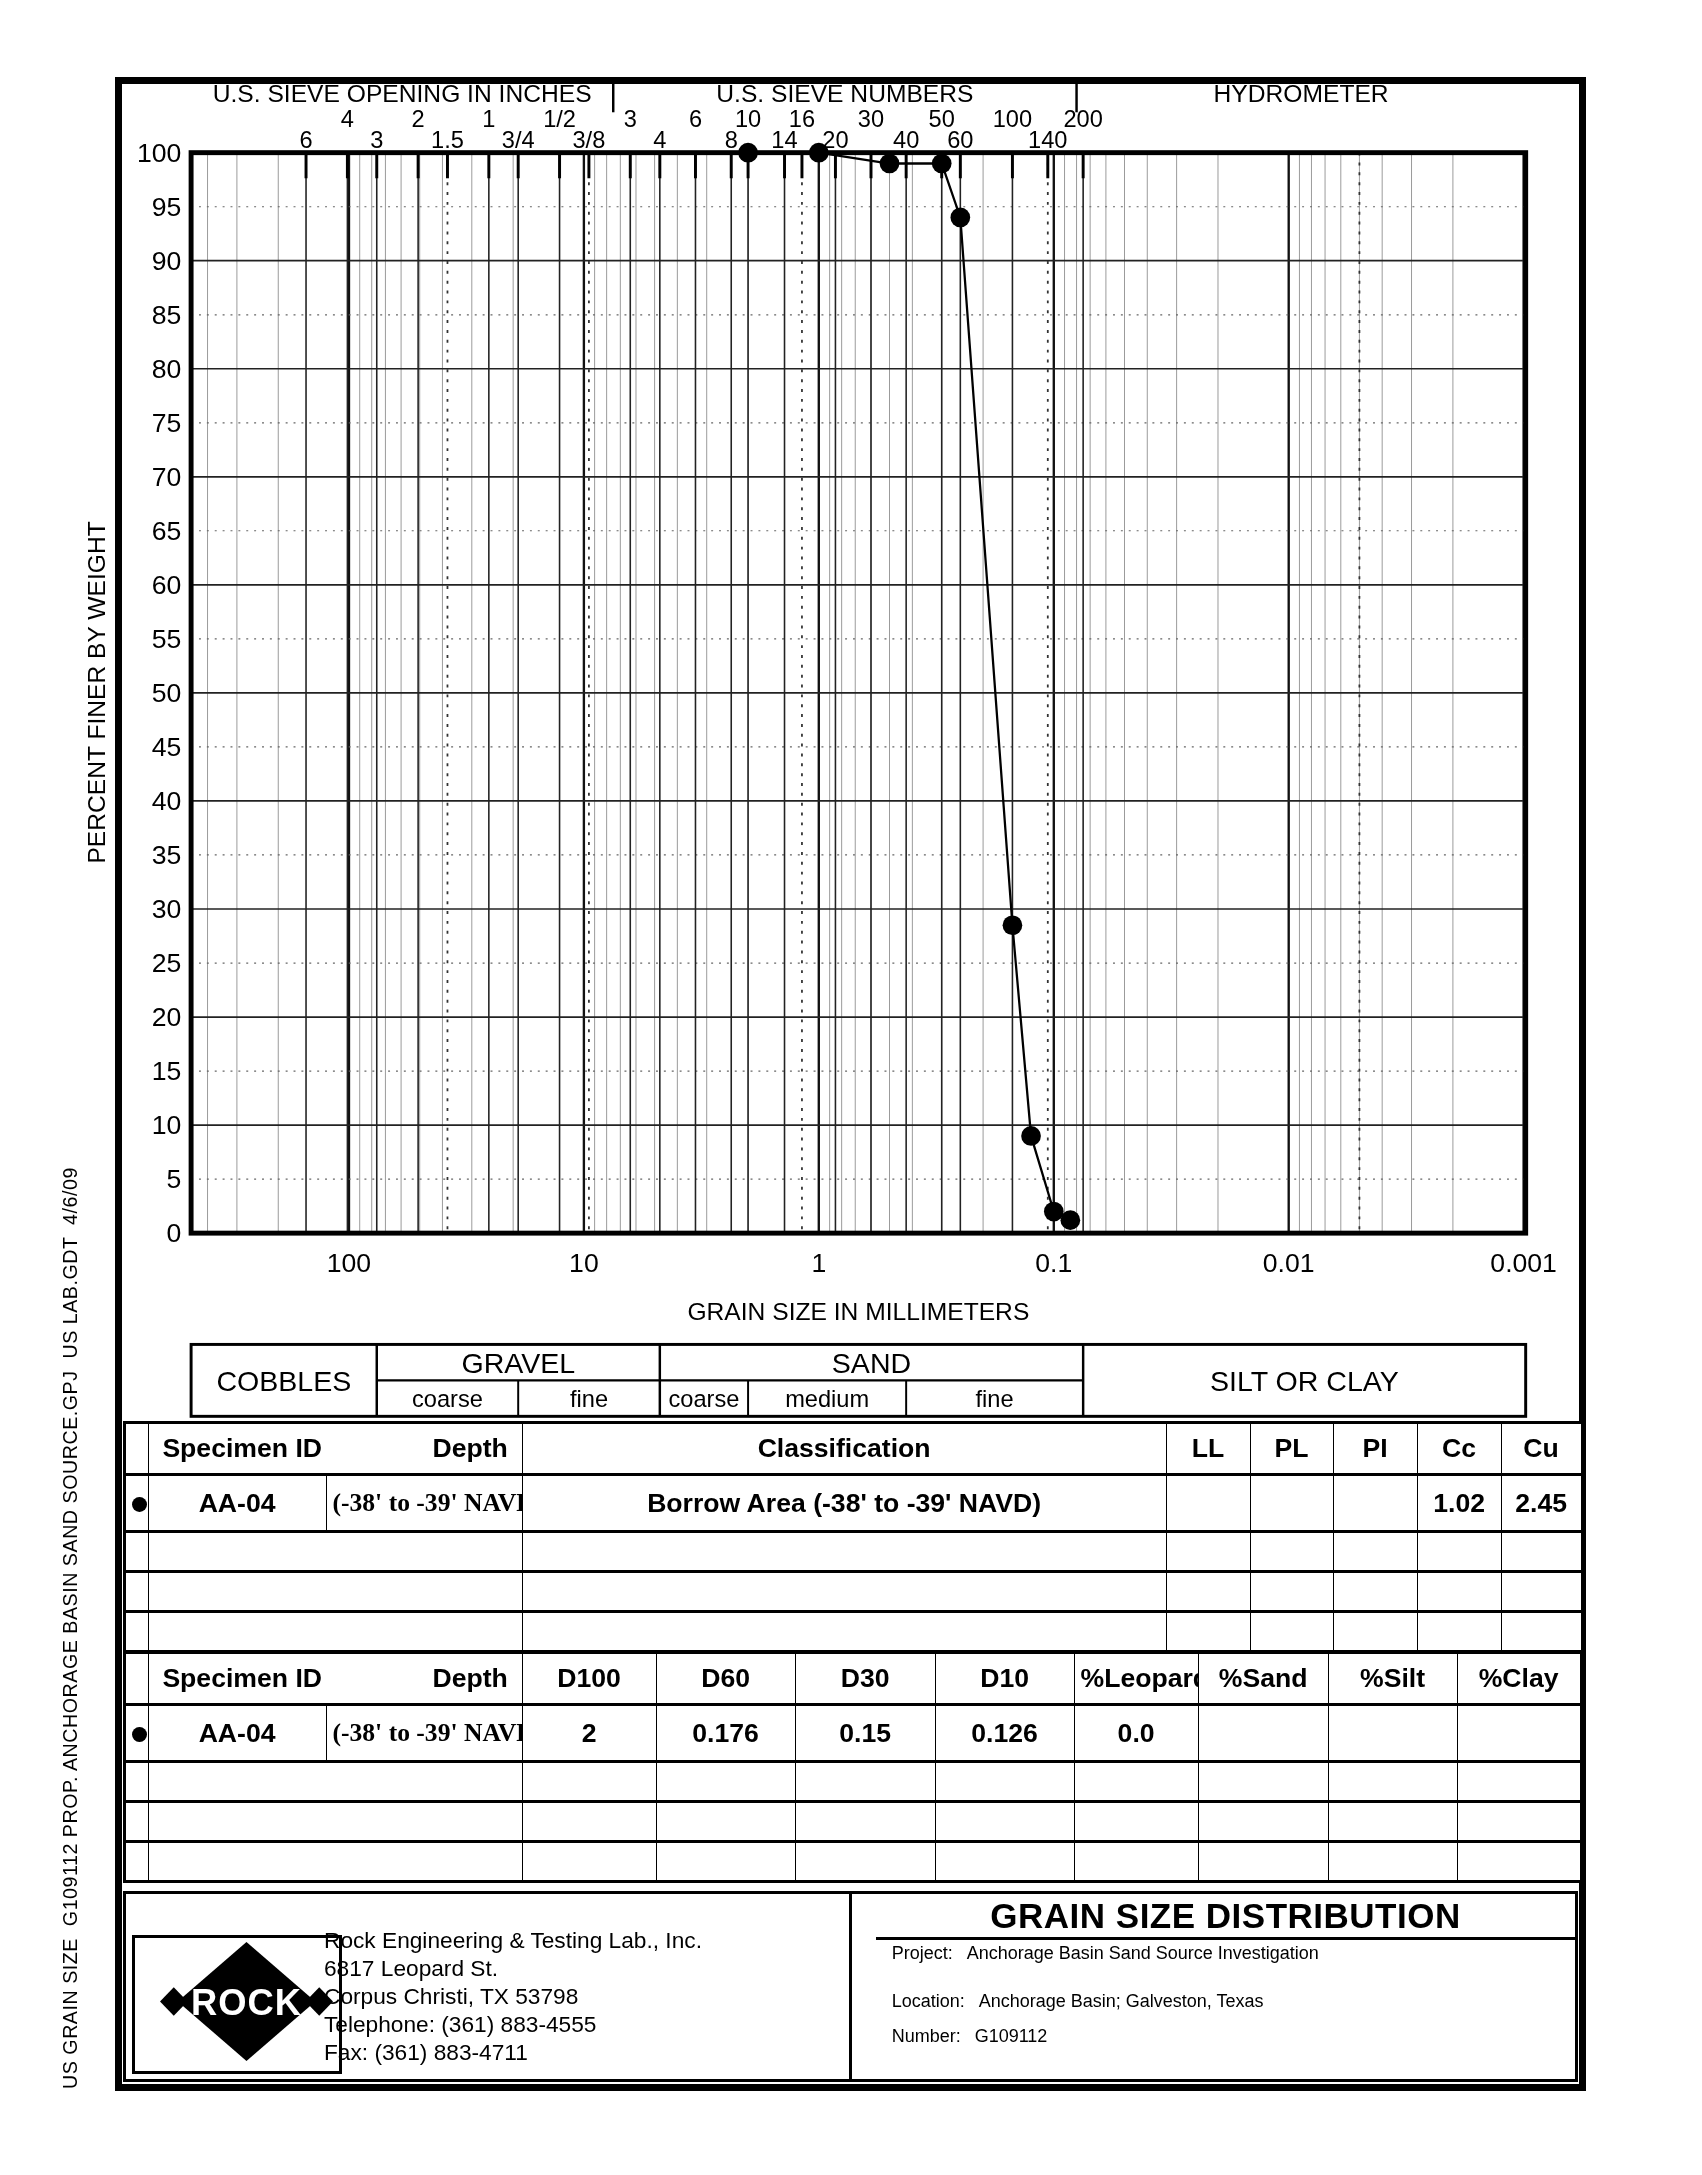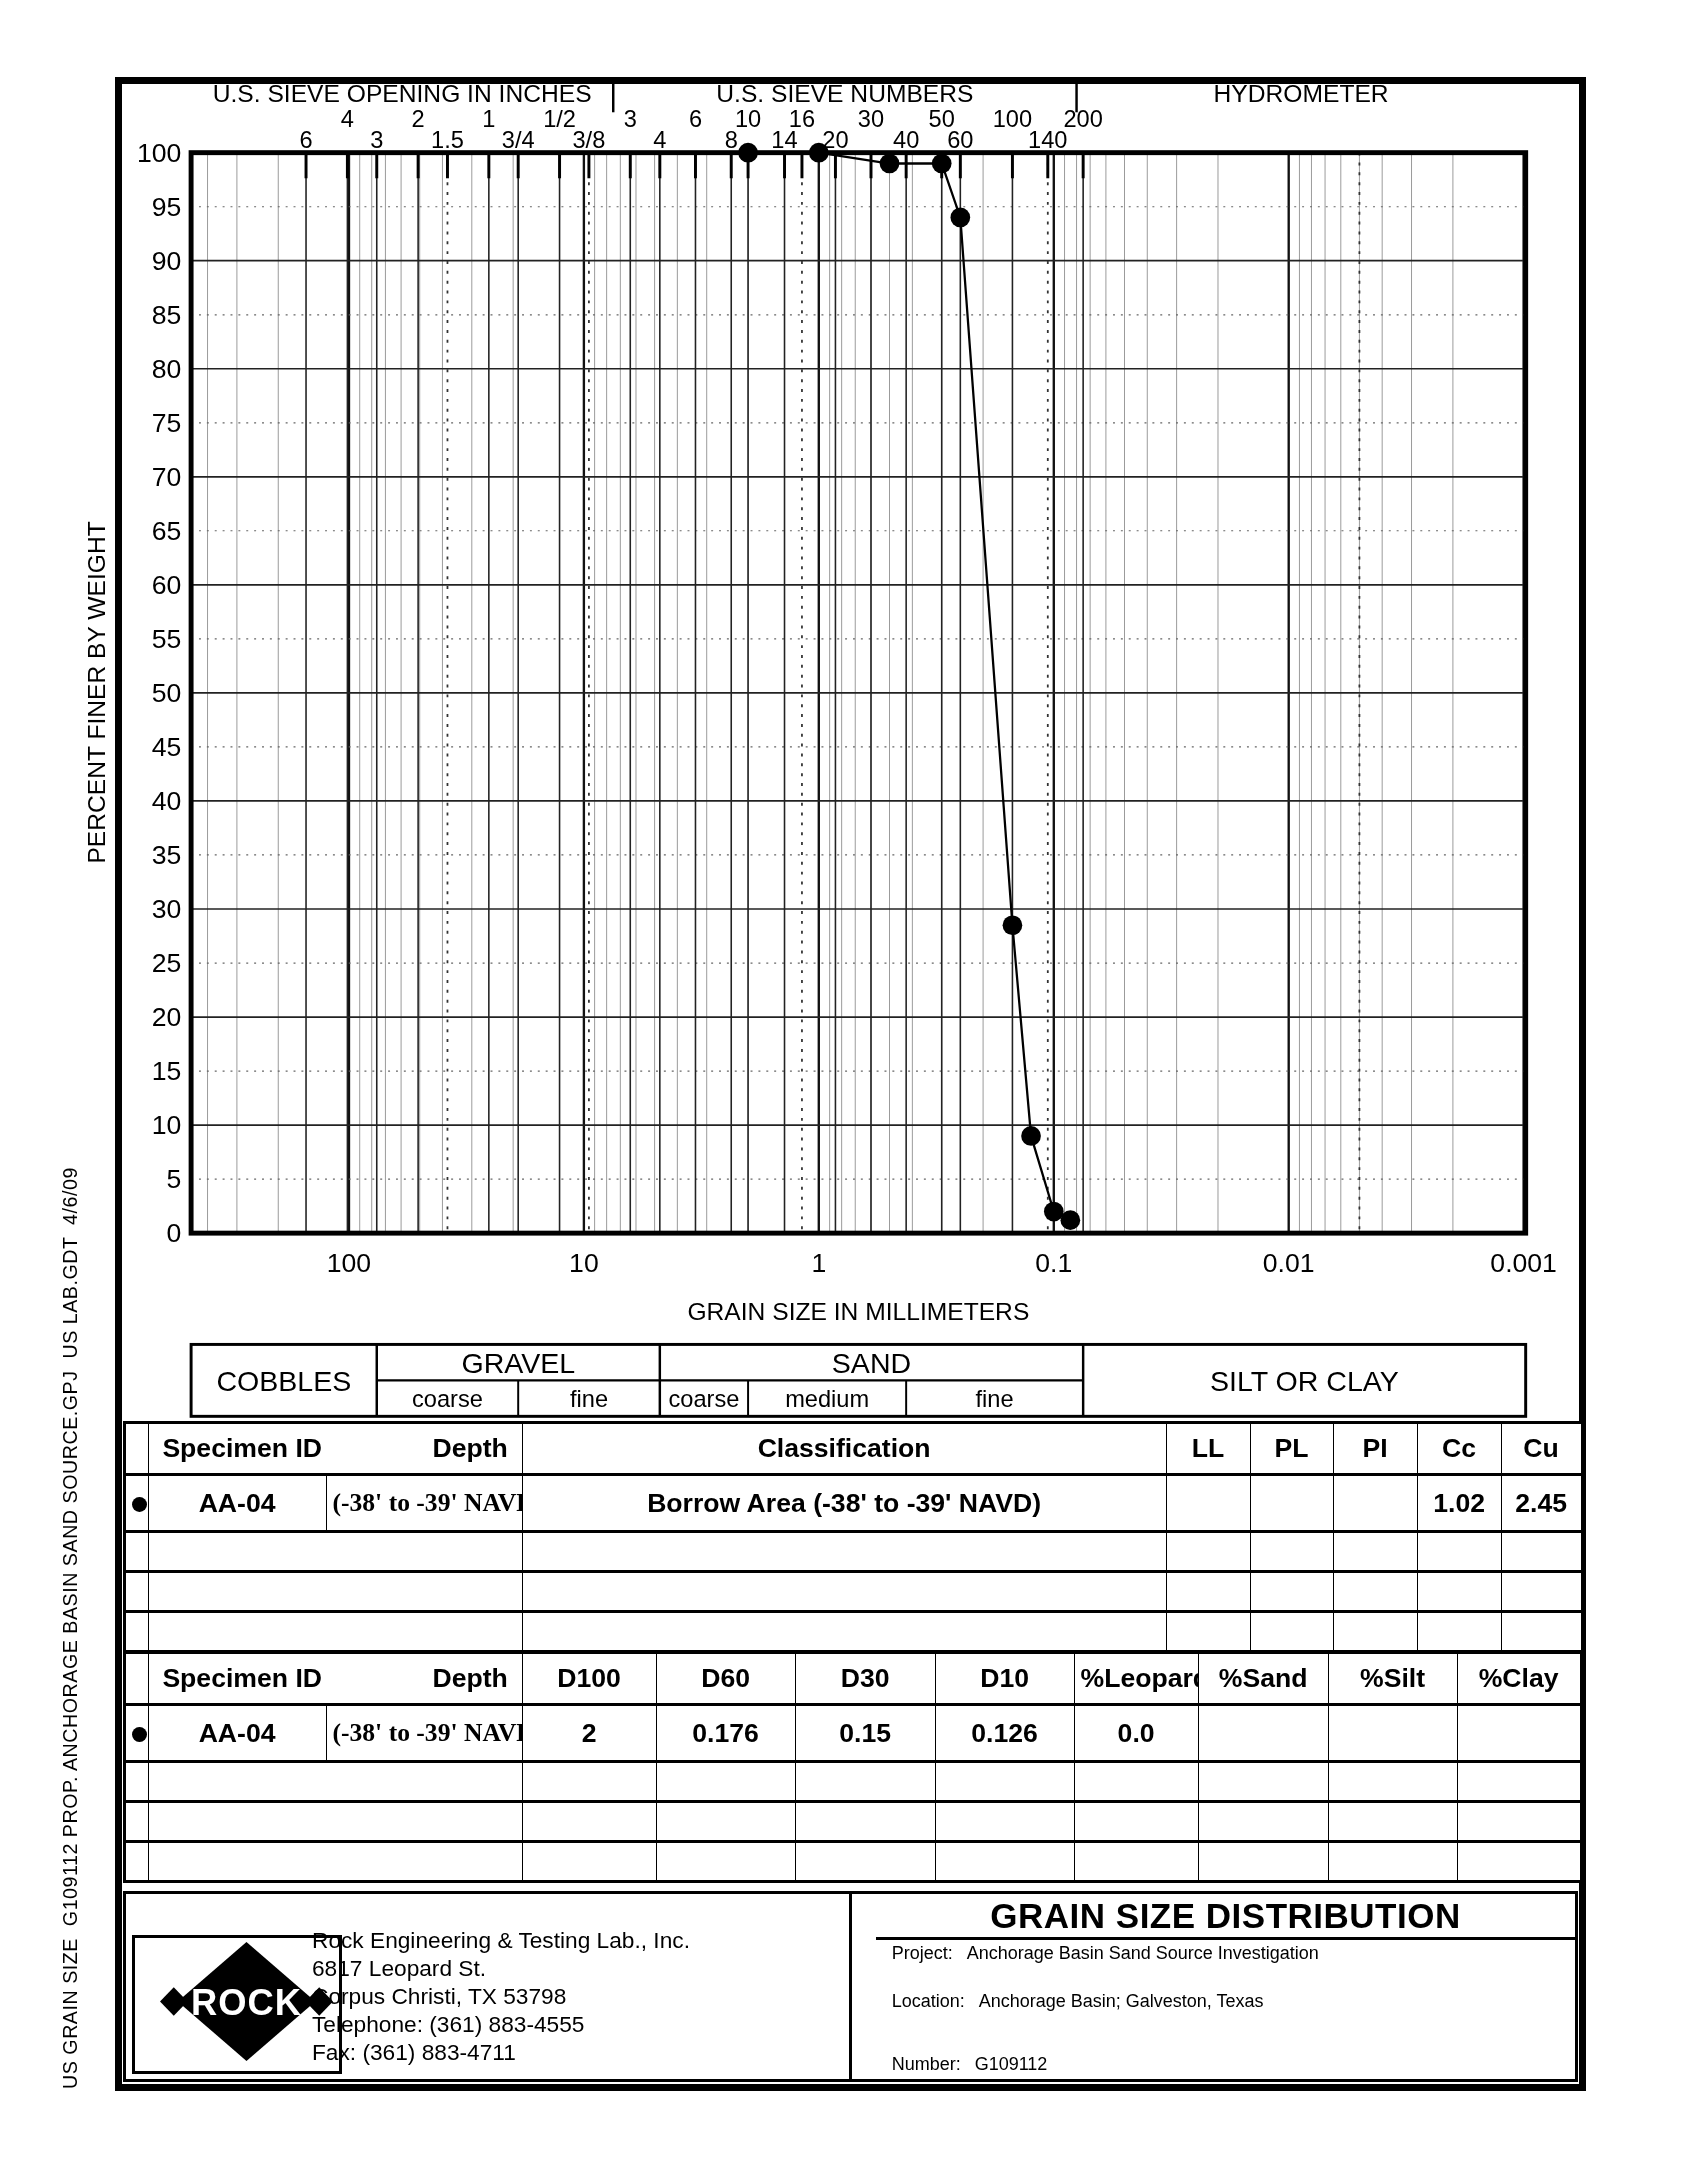--- a/index.html
+++ b/index.html
@@ -24,29 +24,29 @@
   td.speccell{text-align:left;}
   .spec-flex{display:flex;justify-content:space-between;align-items:center;padding:0 7.9px;}
   .depth-val{font-family:"Liberation Serif",serif;font-weight:normal;font-size:25.6px;}
   .id-val{font-weight:bold;}
   .marker-dot{display:inline-block;width:14.8px;height:14.8px;border-radius:50%;background:#000;}
   
   .footer{position:absolute;left:123px;top:1891px;width:1449px;height:185px;
           border:3.9px solid #000;display:flex;background:#fff;}
   .f-left{width:723px;border-right:3px solid #000;position:relative;}
   .logo-box{position:absolute;left:5.9px;top:41px;width:179px;height:133px;border:3px solid #000;padding-left:25px;}
-  .company{position:absolute;left:186px;top:31.5px;font-size:22.7px;line-height:28px;}
+  .company{position:absolute;left:198px;top:31.5px;font-size:22.7px;line-height:28px;}
   .f-right{flex:1;position:relative;margin-left:24px;}
   .f-title{height:43px;border-bottom:3px solid #000;text-align:center;
            font-weight:bold;font-size:35px;line-height:43px;letter-spacing:0.5px;}
   .f-row{position:absolute;left:15.8px;font-size:18px;white-space:nowrap;}
   .f-row .lbl{margin-right:13.8px;}
   .f-row-project{top:49px;}
   .f-row-location{top:97px;}
-  .f-row-number{top:160px;}
+  .f-row-number{top:132px;}
 </style>
 </head>
 <body>
 
 <div class="sheet">
 
   <div class="sidebar-text">US GRAIN SIZE  G109112 PROP. ANCHORAGE BASIN SAND SOURCE.GPJ  US LAB.GDT  4/6/09</div>
 
   <div class="doc-border"></div>
 

